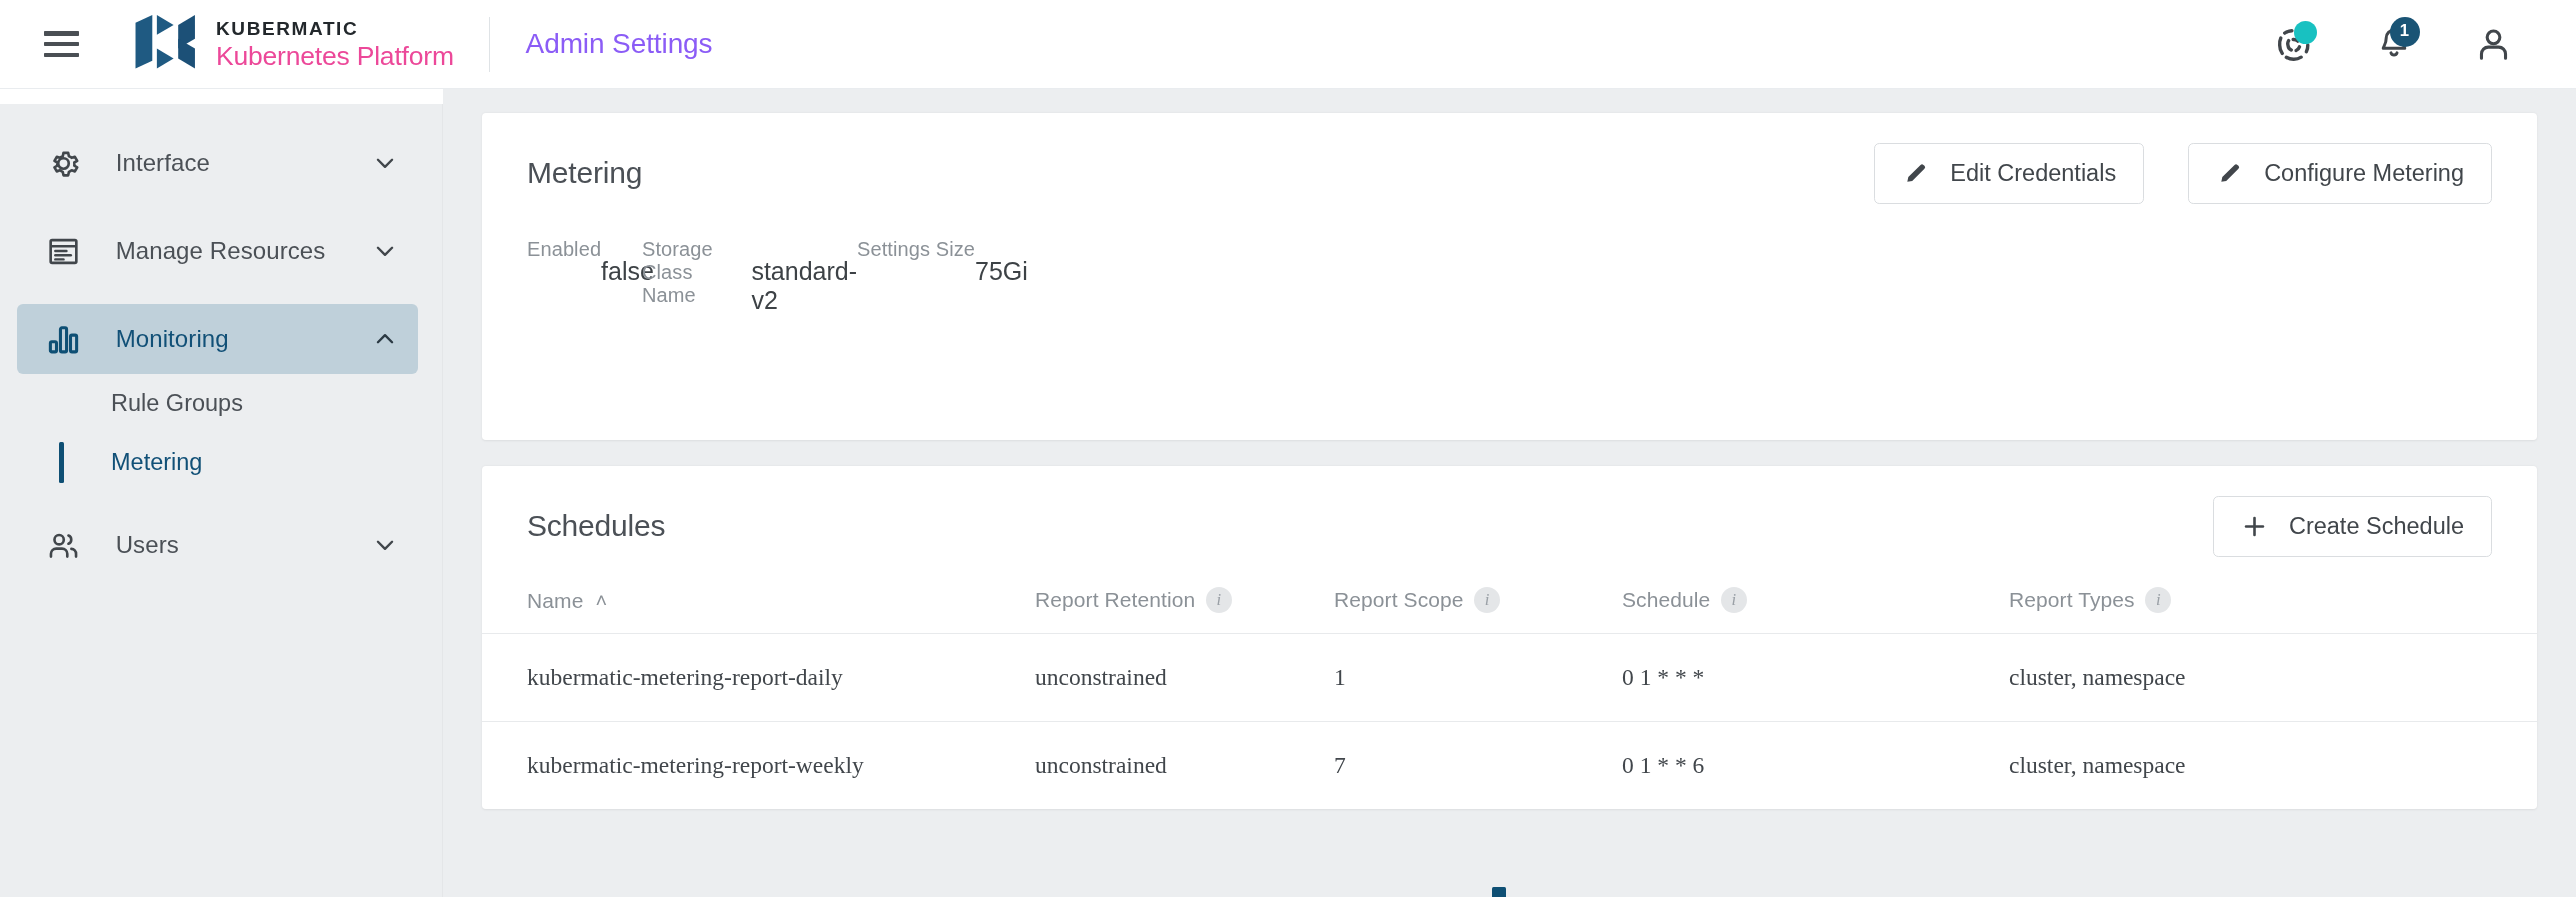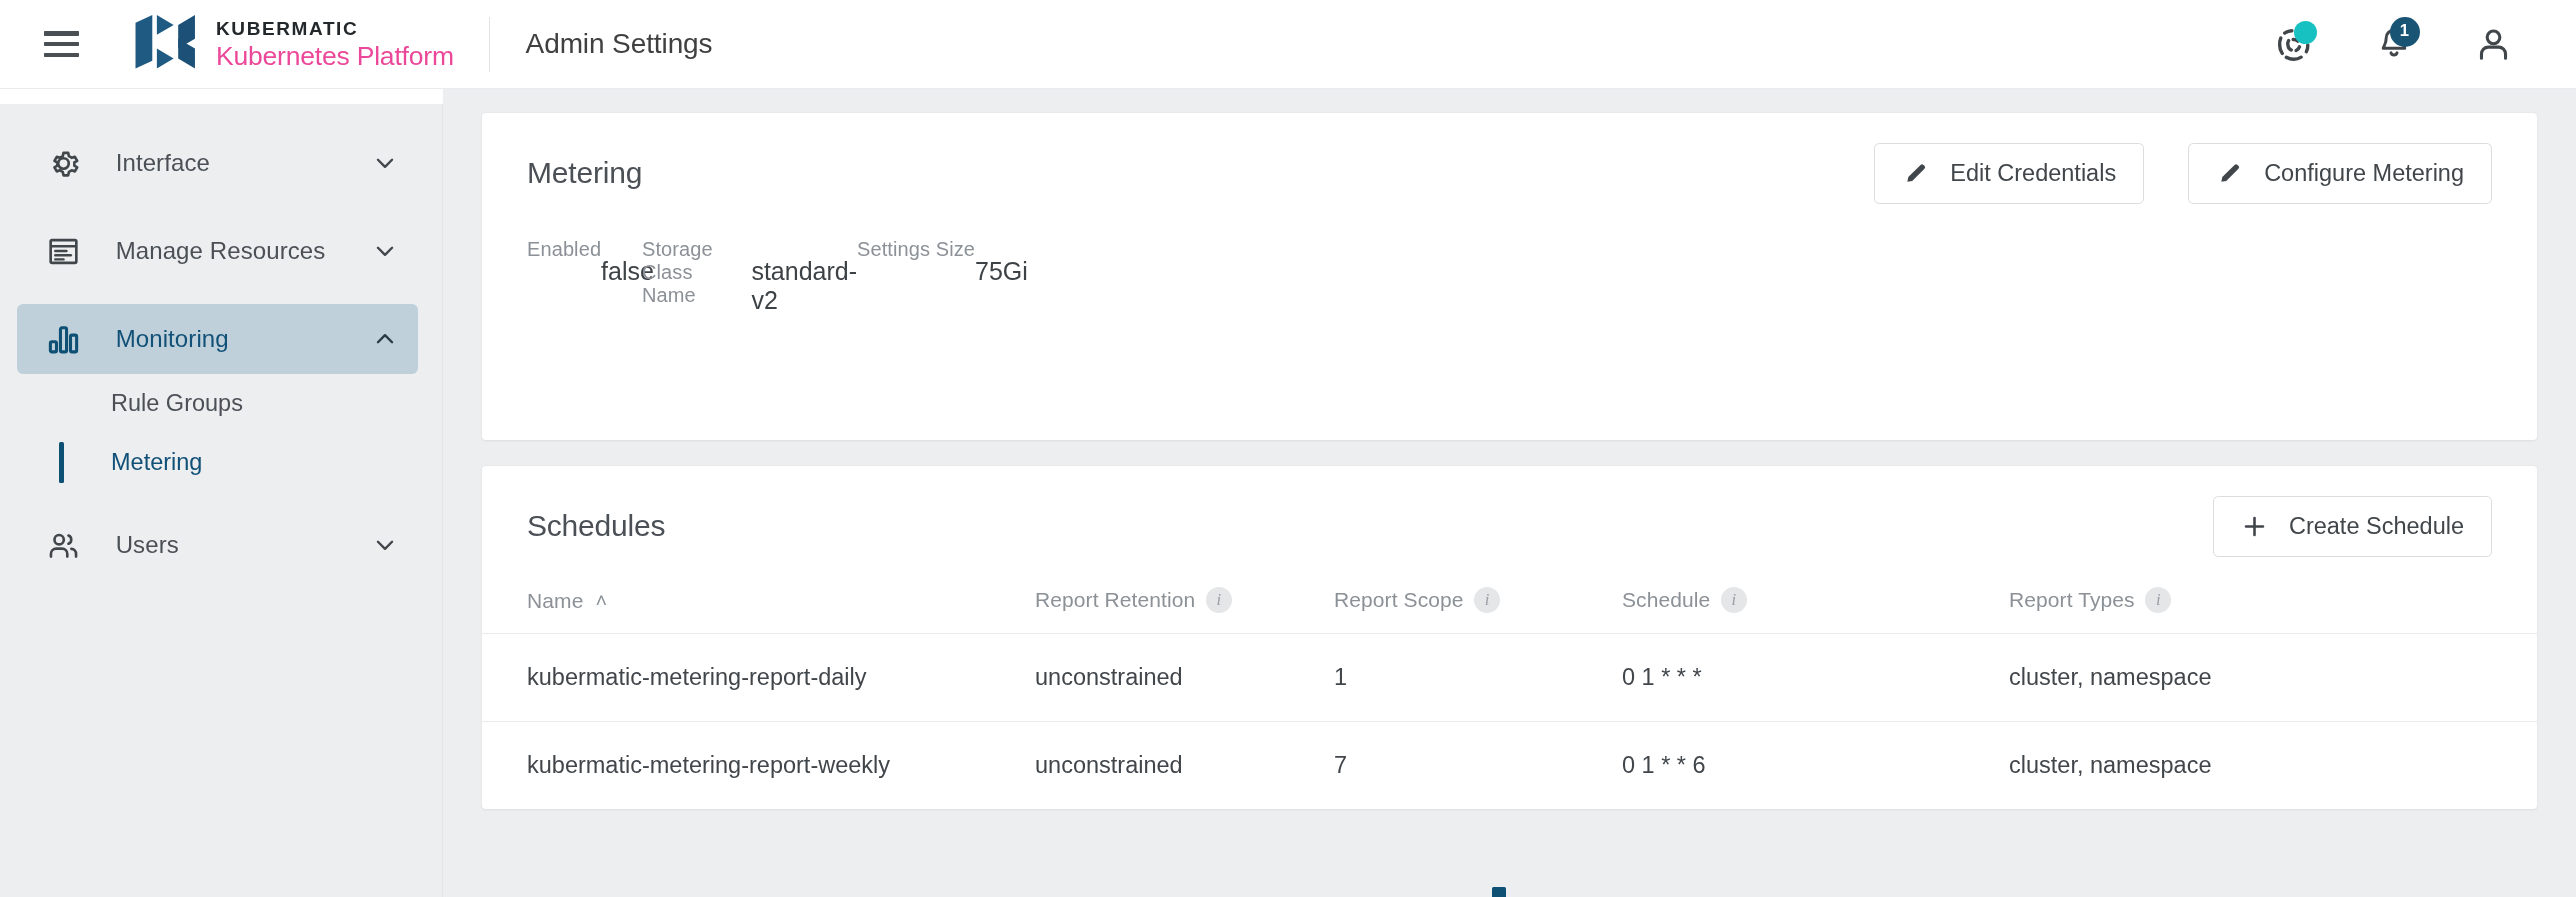--- a/index.html
+++ b/index.html
@@ -72,21 +72,21 @@
   .topdivider {
     width: 0.8px;
     height: 55px;
     background: #dfe3e6;
     margin-left: 35px;
     flex: 0 0 auto;
   }
   .page-title {
     margin-left: 36px;
     font-size: 28px;
-    color: #404040;
+    color: #8b5cf6;
     font-weight: 400;
     letter-spacing: -0.1px;
     flex: 0 0 auto;
   }
   .topright {
     margin-left: auto;
     margin-right: 55px;
     display: flex;
     align-items: center;
     gap: 45px;
@@ -273,21 +273,21 @@
     vertical-align: bottom;
     letter-spacing: 0.1px;
   }
   .tbl thead tr { border-bottom: 0.8px solid #e8eaec; }
   .tbl td {
     font-size: 23.5px;
     color: #41464b;
     padding: 30px 0;
     font-weight: 400;
   }
-  .tbl tbody tr { border-bottom: 0.8px solid #e8eaec; }
+  .tbl tbody tr { border-bottom: 0.8px solid #e8eaec; font-family: Liberation Serif, serif; }
   .tbl tbody tr:last-child { border-bottom: none; }
   .th-inner { display: flex; align-items: center; }
   .info-i {
     width: 26px; height: 26px;
     border-radius: 50%;
     background: #e4e6e8;
     color: #9aa0a6;
     font-size: 16.7px;
     font-style: italic;
     display: inline-flex;

